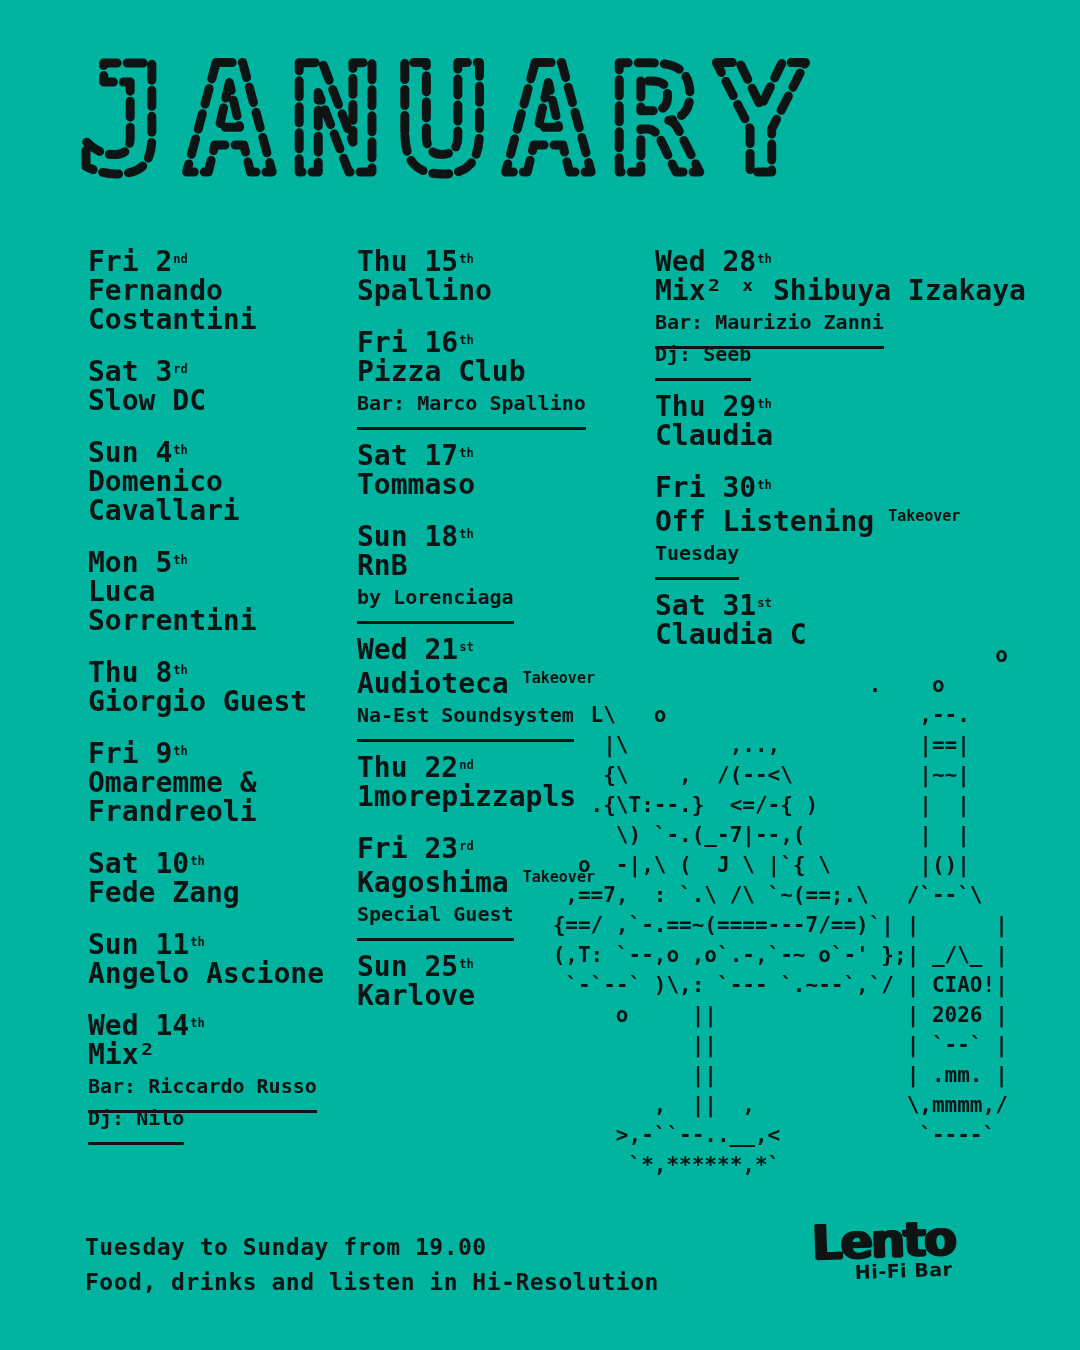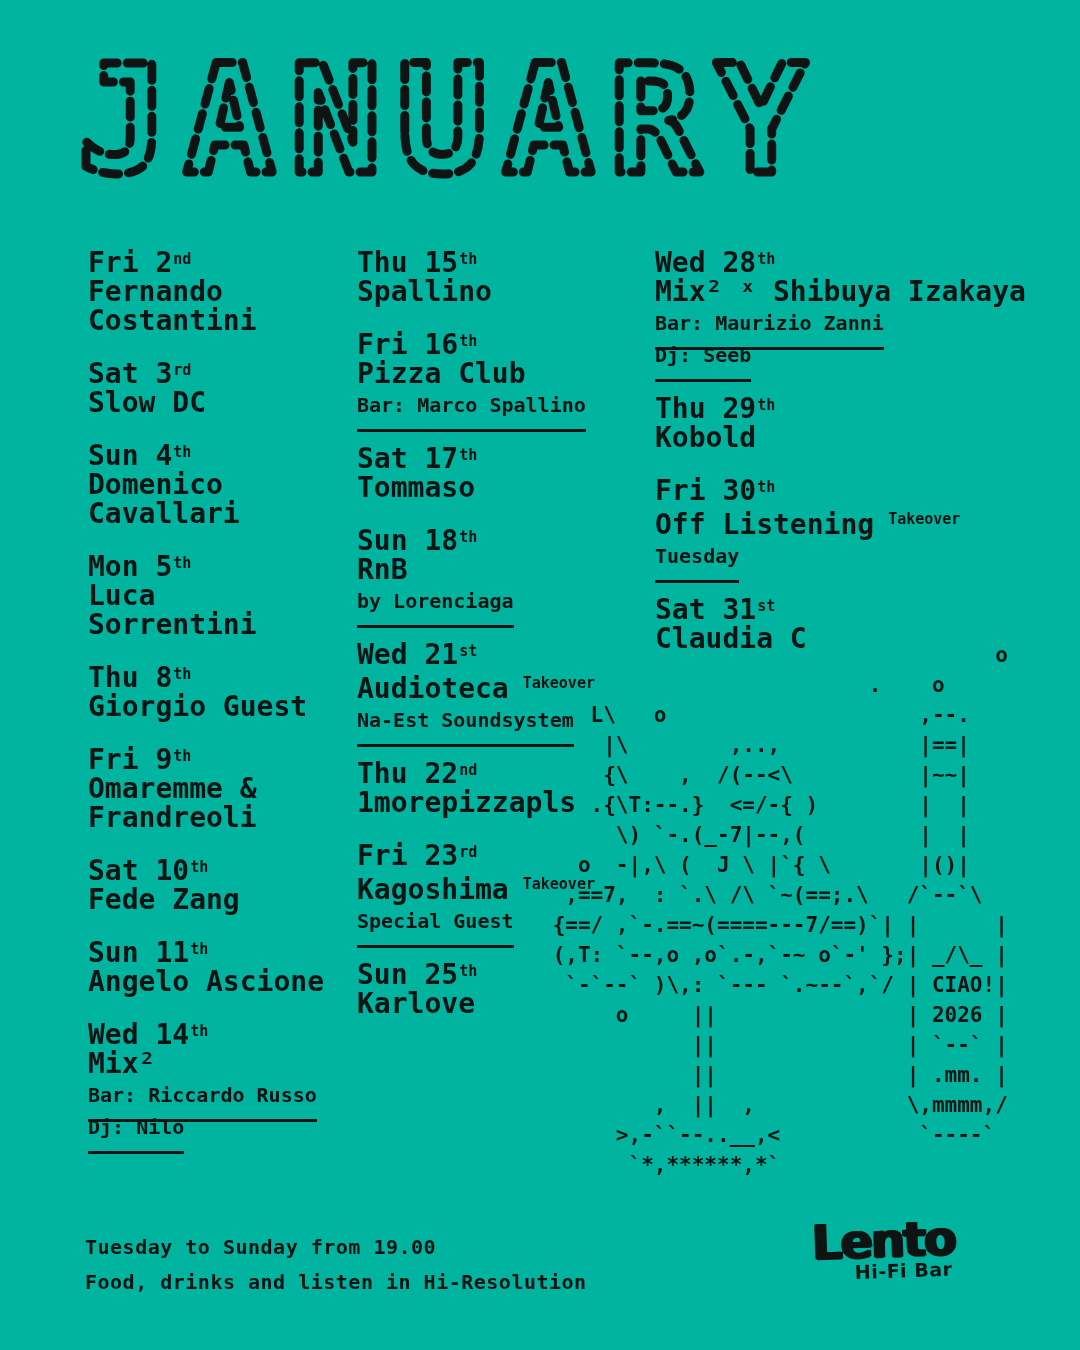--- a/index.html
+++ b/index.html
@@ -32,34 +32,34 @@
     stroke-linejoin:round;
   }
   
   .col{position:absolute;top:245px;}
   .col-1{left:88px;width:265px;}
   .col-2{left:357px;width:290px;}
   .col-3{left:655px;width:410px;}
   .event{margin-bottom:21px;}
   .day,.name{font-size:28px;line-height:29px;white-space:nowrap;}
   .name{white-space:normal;}
-  sup.ord{font-size:15px;vertical-align:8px;margin-left:1px;}
+  sup.ord{font-size:12px;vertical-align:8px;margin-left:1px;}
   sup.tag{font-size:15px;vertical-align:10px;margin-left:14px;white-space:nowrap;}
   .sub{font-size:20px;line-height:30px;margin-top:2px;}
   .sub span{border-bottom:3px solid var(--ink);padding-bottom:12px;}
   
   .art{
     position:absolute;left:540px;top:640px;
     font-family:"DejaVu Sans Mono",monospace;
     font-weight:bold;
     font-size:21px;line-height:30px;
     white-space:pre;
   }
   
-  .footer{position:absolute;left:85px;top:1230px;font-size:20px;line-height:35px;letter-spacing:0.5px;}
+  .footer{position:absolute;left:85px;top:1230px;font-size:23px;line-height:35px;letter-spacing:0.5px;}
   
   .logo{position:absolute;left:812px;top:1212px;font-family:"DejaVu Sans",sans-serif;transform:rotate(-2deg);}
   .logo-name{
     font-size:48px;font-weight:bold;letter-spacing:-2px;
     text-shadow:1.5px 0 var(--ink),-1.5px 0 var(--ink),0 1px var(--ink);
   }
   .logo-sub{font-size:19px;font-weight:bold;margin-left:42px;margin-top:-8px;letter-spacing:0.5px;}
 </style>
 </head>
 <body>
@@ -150,21 +150,21 @@
     </div>
   <div class="col col-3">
       <div class="event">
         <div class="day">Wed 28<sup class="ord">th</sup></div>
         <div class="name">Mix² ˣ Shibuya Izakaya</div>
         <div class="sub"><span>Bar: Maurizio Zanni</span></div>
         <div class="sub"><span>Dj: Seeb</span></div>
       </div>
       <div class="event">
         <div class="day">Thu 29<sup class="ord">th</sup></div>
-        <div class="name">Kobold</div>
+        <div class="name">Claudia</div>
       </div>
       <div class="event">
         <div class="day">Fri 30<sup class="ord">th</sup></div>
         <div class="name">Off Listening<sup class="tag">Takeover</sup></div>
         <div class="sub"><span>Tuesday</span></div>
       </div>
       <div class="event">
         <div class="day">Sat 31<sup class="ord">st</sup></div>
         <div class="name">Claudia C</div>
       </div>

